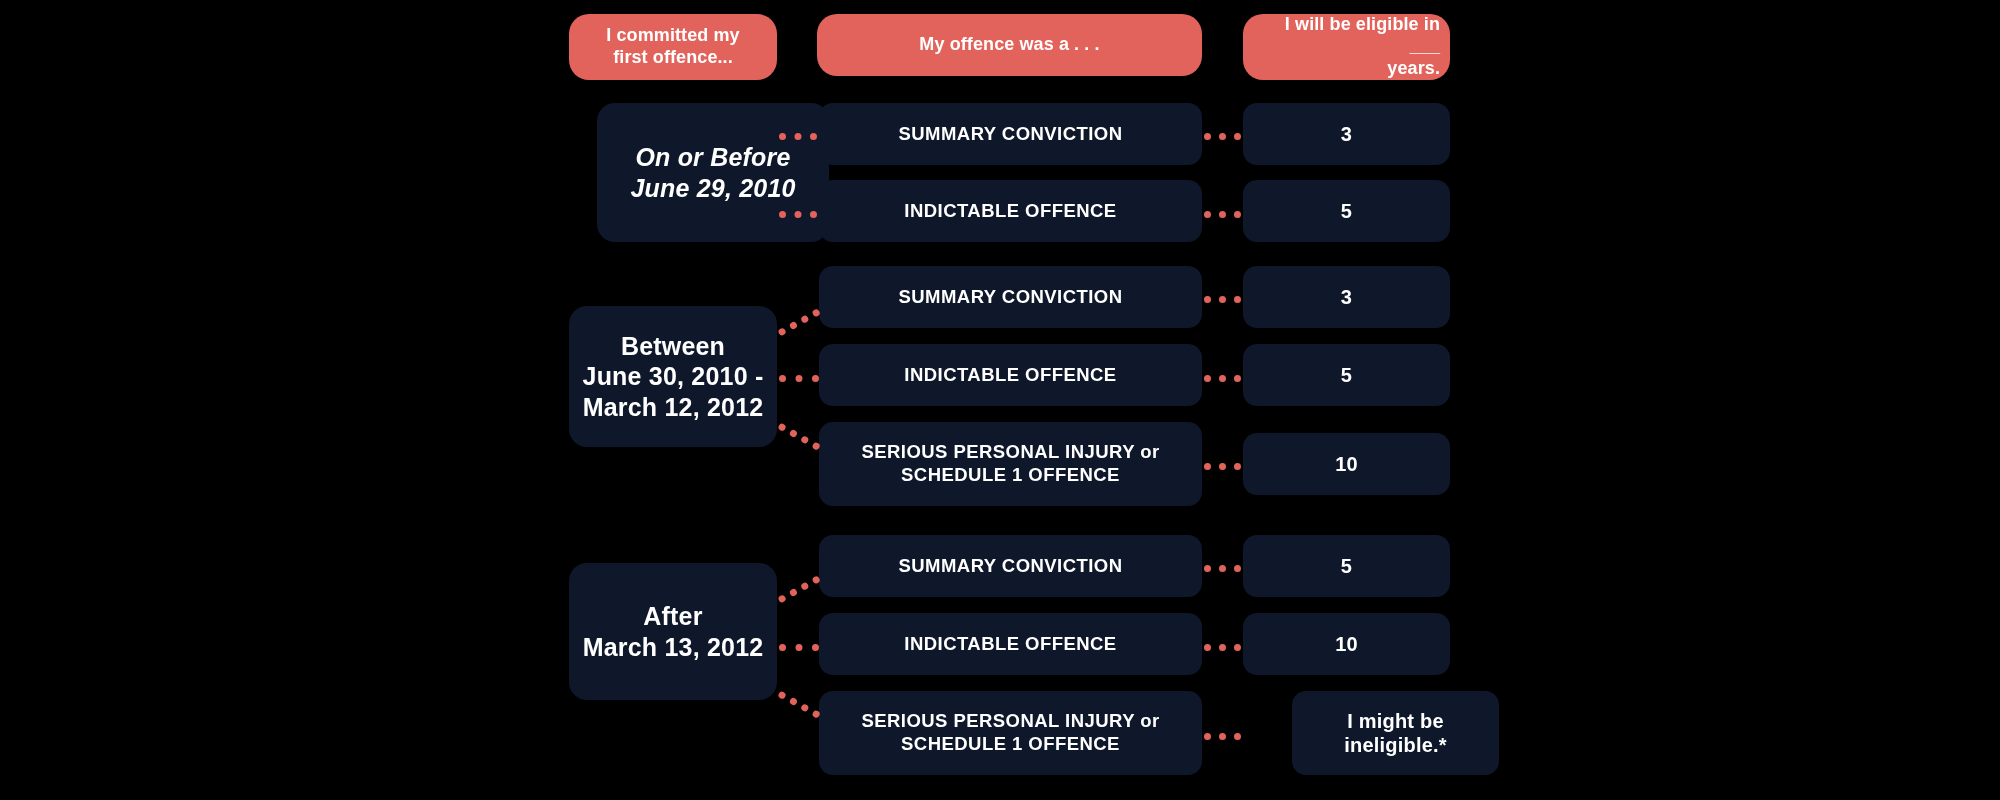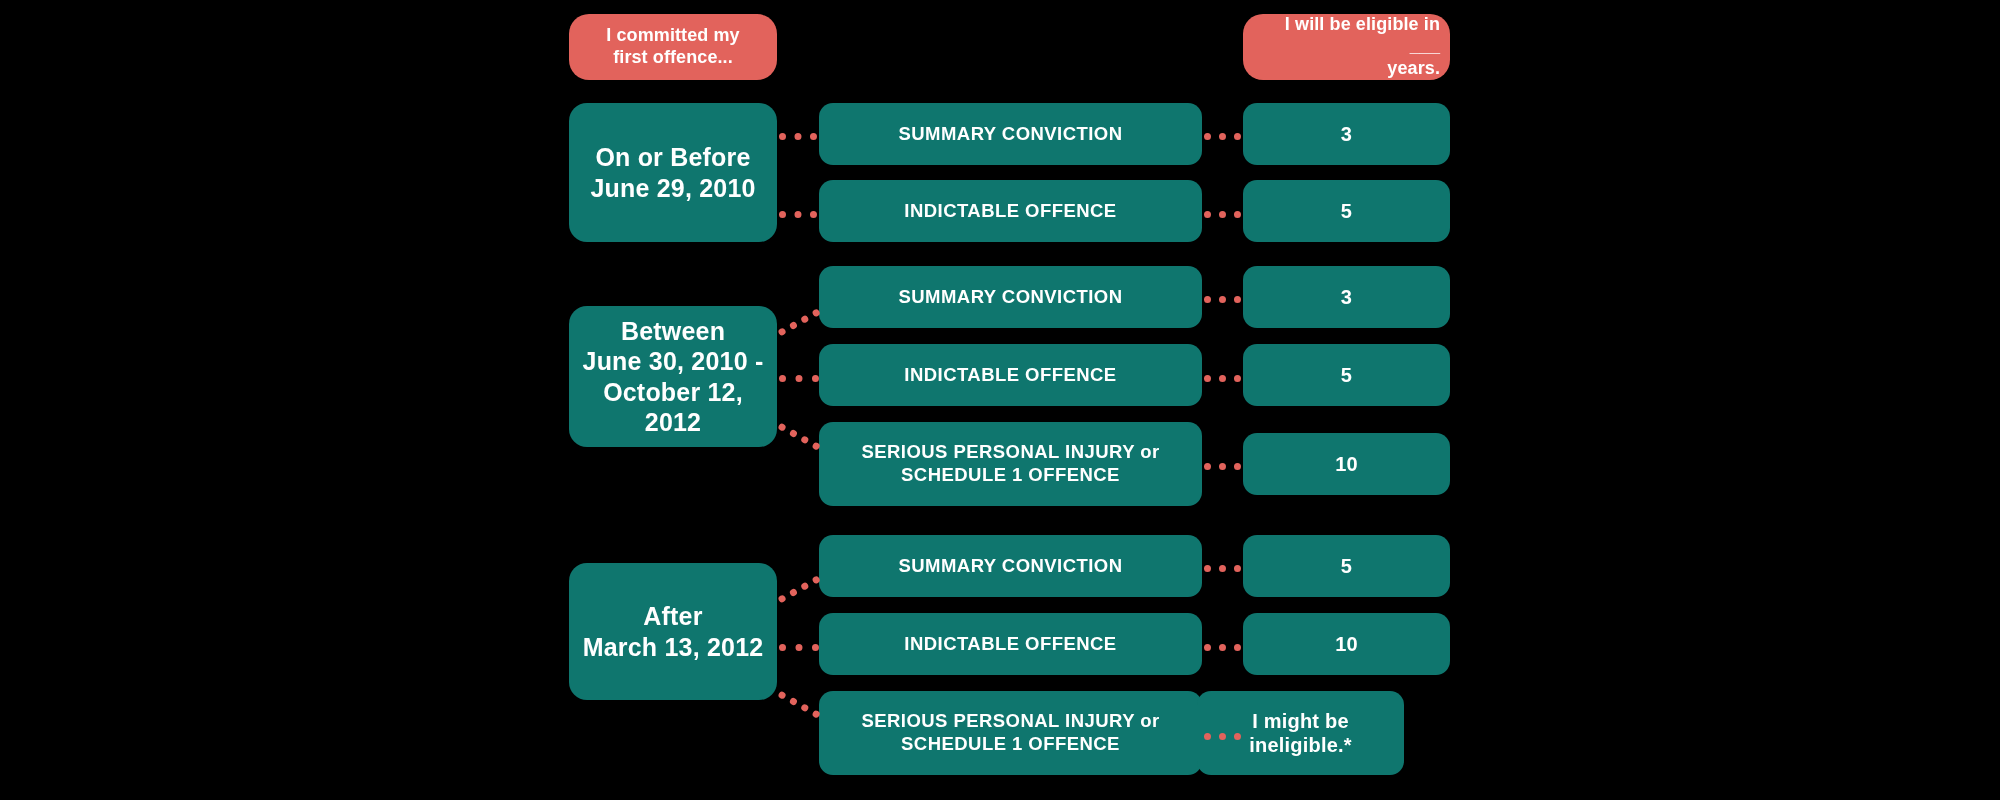--- a/index.html
+++ b/index.html
@@ -39,21 +39,21 @@
 
   .hdr {
     background: #E2635C;
     font-size: 18px;
     font-weight: 700;
     border-radius: 20px;
     letter-spacing: .1px;
   }
 
   .navy {
-    background: #0f766e;
+    background: #0f172a;
     font-weight: 700;
   }
 
   .period {
     font-size: 25px;
     border-radius: 18px;
     letter-spacing: .2px;
   }
 
   .offence {
@@ -76,41 +76,42 @@
   }
 </style>
 </head>
 <body>
 
 <div id="stage">
 
   <div class="box hdr" style="left:547px; top:14px; width:208px; height:66px;">I committed my
 first offence...</div>
 
+  <div class="box hdr" style="left:795px; top:14px; width:385px; height:62px;">My offence was a . . .</div>
 
   <div class="box hdr" style="left:1221px; top:14px; width:207px; height:66px;text-align:right;">I will be eligible in ___
 years.</div>
 
-  <div class="box navy period" style="left:547px; top:103px; width:208px; height:139px;">On or Before
+  <div class="box navy period" style="left:575px; top:103px; width:232px; height:139px;font-style:italic;">On or Before
 June 29, 2010</div>
 
   <div class="box navy offence" style="left:797px; top:103px; width:383px; height:62px;">SUMMARY CONVICTION</div>
   <div class="box navy years" style="left:1221px; top:103px; width:207px; height:62px;">3</div>
 
   <div class="box navy offence" style="left:797px; top:180px; width:383px; height:62px;">INDICTABLE OFFENCE</div>
   <div class="box navy years" style="left:1221px; top:180px; width:207px; height:62px;">5</div>
 
   <div class="conn" style="left:757px; top:133px; width:38px;"></div>
   <div class="conn" style="left:757px; top:211px; width:38px;"></div>
   <div class="conn" style="left:1182px; top:133px; width:37px;"></div>
   <div class="conn" style="left:1182px; top:211px; width:37px;"></div>
 
   <div class="box navy period" style="left:547px; top:306px; width:208px; height:141px;">Between
 June 30, 2010 -
-October 12, 2012</div>
+March 12, 2012</div>
 
   <div class="box navy offence" style="left:797px; top:266px; width:383px; height:62px;">SUMMARY CONVICTION</div>
   <div class="box navy years" style="left:1221px; top:266px; width:207px; height:62px;">3</div>
 
   <div class="box navy offence" style="left:797px; top:344px; width:383px; height:62px;">INDICTABLE OFFENCE</div>
   <div class="box navy years" style="left:1221px; top:344px; width:207px; height:62px;">5</div>
 
   <div class="box navy offence" style="left:797px; top:422px; width:383px; height:84px;">SERIOUS PERSONAL INJURY or
 SCHEDULE 1 OFFENCE</div>
   <div class="box navy years" style="left:1221px; top:433px; width:207px; height:62px;">10</div>
@@ -126,21 +127,21 @@
 March 13, 2012</div>
 
   <div class="box navy offence" style="left:797px; top:535px; width:383px; height:62px;">SUMMARY CONVICTION</div>
   <div class="box navy years" style="left:1221px; top:535px; width:207px; height:62px;">5</div>
 
   <div class="box navy offence" style="left:797px; top:613px; width:383px; height:62px;">INDICTABLE OFFENCE</div>
   <div class="box navy years" style="left:1221px; top:613px; width:207px; height:62px;">10</div>
 
   <div class="box navy offence" style="left:797px; top:691px; width:383px; height:84px;">SERIOUS PERSONAL INJURY or
 SCHEDULE 1 OFFENCE</div>
-  <div class="box navy years" style="left:1175px; top:691px; width:207px; height:84px;">I might be
+  <div class="box navy years" style="left:1270px; top:691px; width:207px; height:84px;">I might be
 ineligible.*</div>
 
   <div class="conn" style="left:757px; top:597px; width:46px; transform:rotate(-29deg);"></div>
   <div class="conn" style="left:757px; top:644px; width:40px;"></div>
   <div class="conn" style="left:757px; top:690px; width:46px; transform:rotate(29deg);"></div>
   <div class="conn" style="left:1182px; top:565px; width:37px;"></div>
   <div class="conn" style="left:1182px; top:644px; width:37px;"></div>
   <div class="conn" style="left:1182px; top:733px; width:37px;"></div>
 
 </div>

